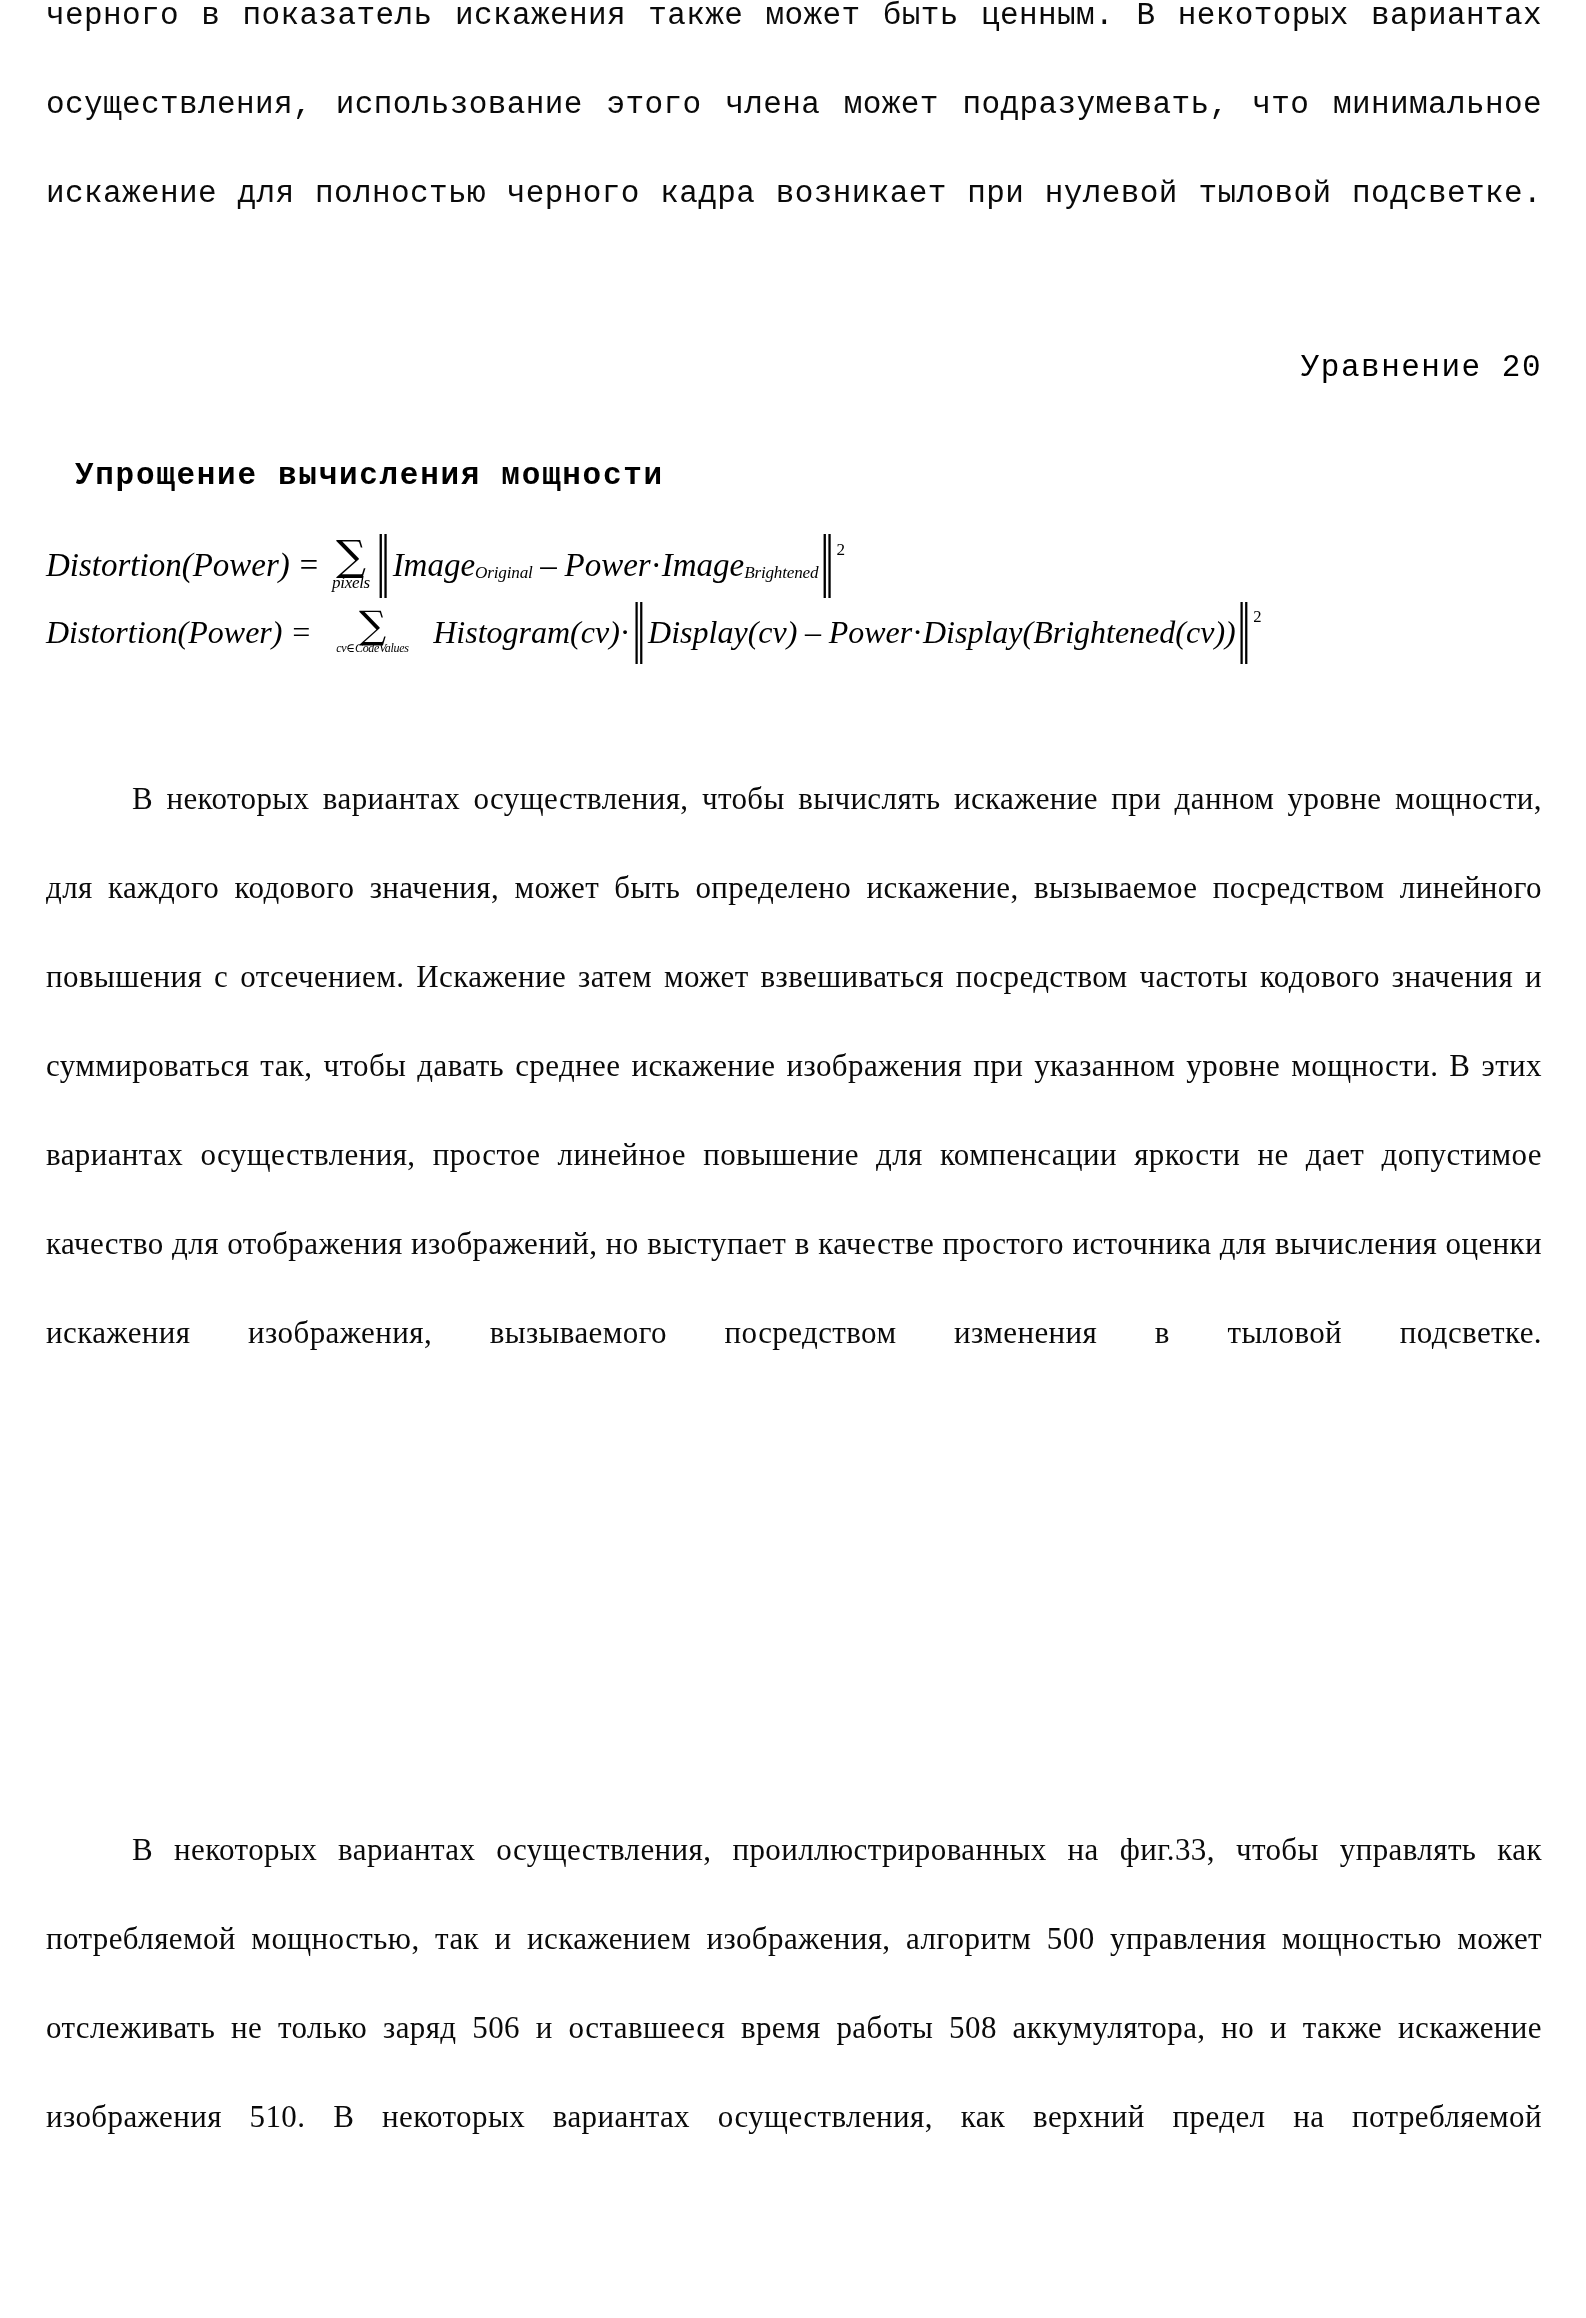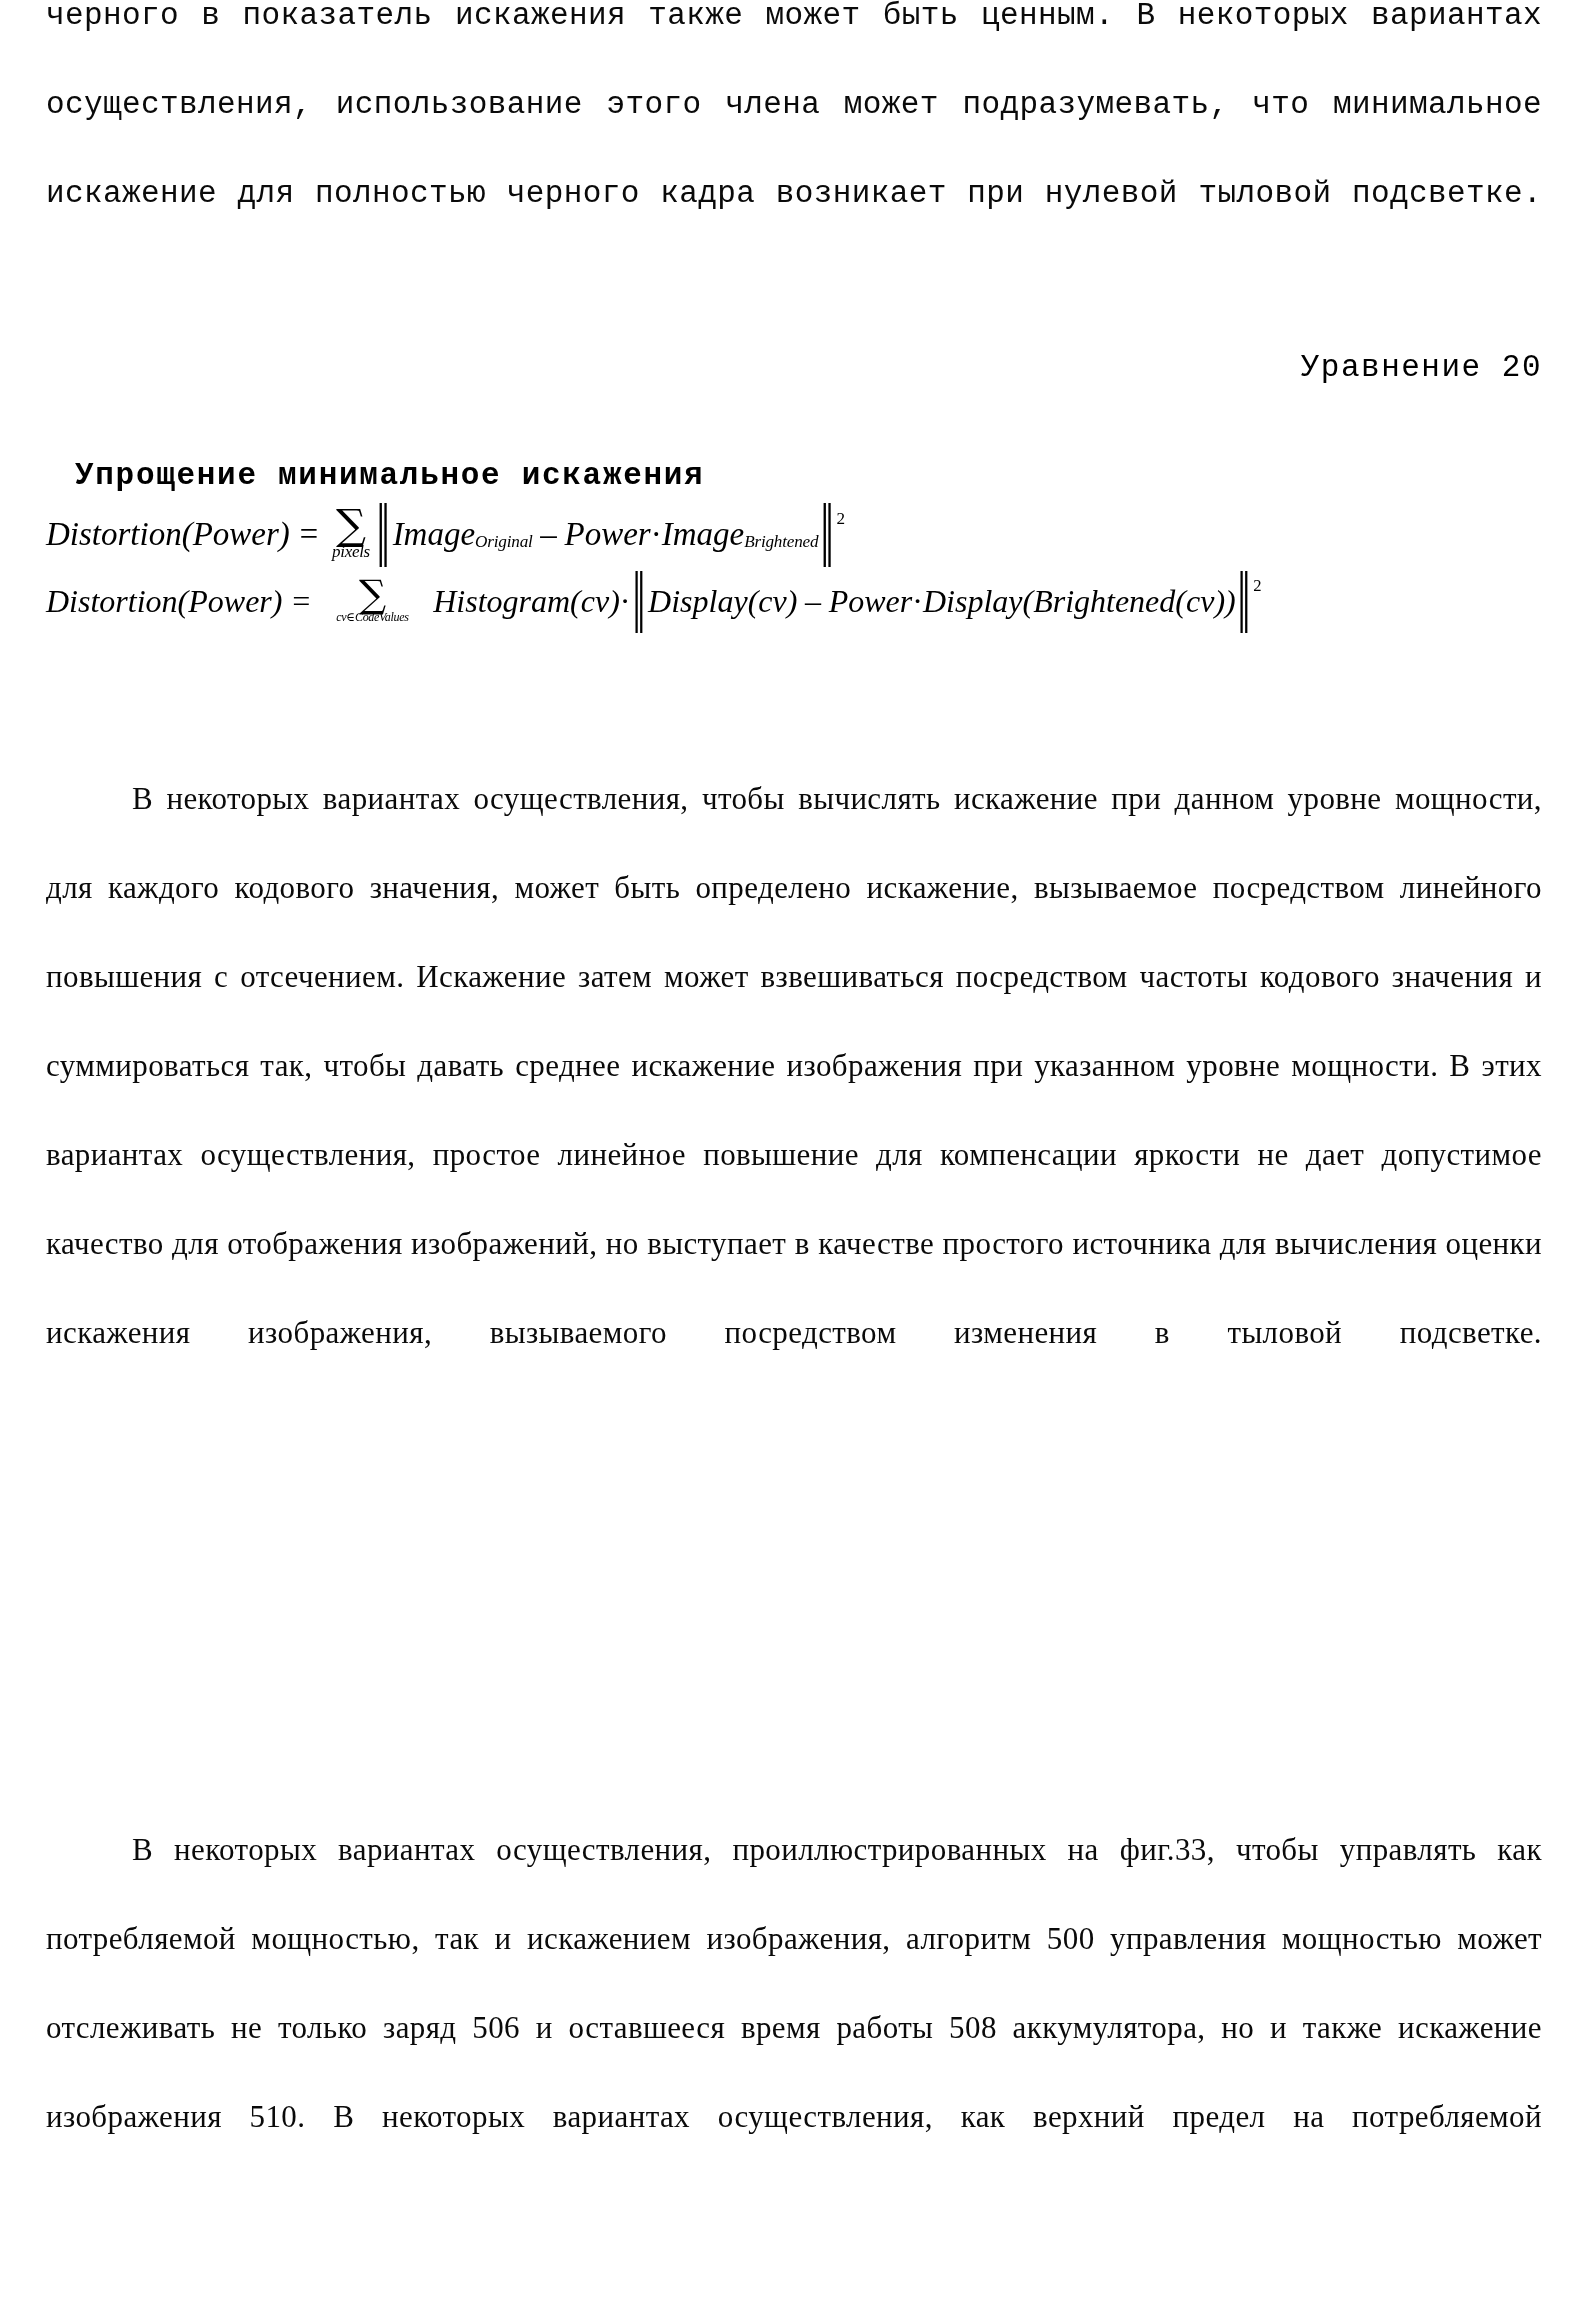--- a/index.html
+++ b/index.html
@@ -45,21 +45,21 @@
   .body-par::after {
     content: "";
     display: inline-block;
     width: 100%;
   }
 
   
   .block-top   { position: absolute; left: 46px; top: -29px;  width: 1496px; }
   .eq-label    { position: absolute; left: 46px; top: 350px;  width: 1496px; text-align: right; }
   .heading     { position: absolute; left: 75px; top: 458px;  width: 1431px; }
-  .eq-area     { position: absolute; left: 46px; top: 508px;  width: 1496px; }
+  .eq-area     { position: absolute; left: 46px; top: 539px;  width: 1496px; }
   .block-mid   { position: absolute; left: 46px; top: 754px;  width: 1496px; }
   .block-last  { position: absolute; left: 46px; top: 1805px; width: 1496px; }
 
   .eq-label-text {
     font-family: "Liberation Mono", "DejaVu Sans Mono", monospace;
     font-size: 31px;
     font-weight: normal;
     letter-spacing: 1.5px;
     color: #000;
   }
@@ -142,21 +142,21 @@
 
   <div class="block-top">
     <p class="body-par">черного в показатель искажения также может быть ценным. В некоторых вариантах осуществления, использование этого члена может подразумевать, что минимальное искажение для полностью черного кадра возникает при нулевой тыловой подсветке.</p>
   </div>
 
   <div class="eq-label">
     <span class="eq-label-text">Уравнение 20</span>
   </div>
 
   <div class="heading">
-    <span class="heading-text">Упрощение минимальное искажения</span>
+    <span class="heading-text">Упрощение вычисления мощности</span>
   </div>
 
   <div class="eq-area">
 
     <div class="equation eq1">
       <span class="eq-inline">Distortion(Power)</span><span class="eq-inline spacer-xs"></span><span class="eq-inline">=</span><span class="eq-inline spacer-xs"></span><span class="sum-wrap"><span class="sum-sym">∑</span><span class="sum-sub">pixels</span></span><span class="norm-bar">‖</span><span class="eq-inline">Image</span><sub class="eqsub">Original</sub><span class="eq-inline spacer-xs"></span><span class="eq-inline">–</span><span class="eq-inline spacer-xs"></span><span class="eq-inline">Power</span><span class="eq-inline midd">·</span><span class="eq-inline">Image</span><sub class="eqsub">Brightened</sub><span class="norm-bar">‖</span><sup class="eqsup">2</sup>
     </div>
 
     <div class="equation eq2">
       <span class="eq-inline">Distortion(Power)</span><span class="eq-inline spacer-xs"></span><span class="eq-inline">=</span><span class="eq-inline spacer-sm"></span><span class="sum-wrap"><span class="sum-sym">∑</span><span class="sum-sub">cv∈CodeValues</span></span><span class="eq-inline spacer-sm"></span><span class="eq-inline">Histogram(cv)</span><span class="eq-inline midd">·</span><span class="norm-bar">‖</span><span class="eq-inline">Display(cv)</span><span class="eq-inline spacer-xs"></span><span class="eq-inline">–</span><span class="eq-inline spacer-xs"></span><span class="eq-inline">Power</span><span class="eq-inline midd">·</span><span class="eq-inline">Display(Brightened(cv))</span><span class="norm-bar">‖</span><sup class="eqsup">2</sup>

